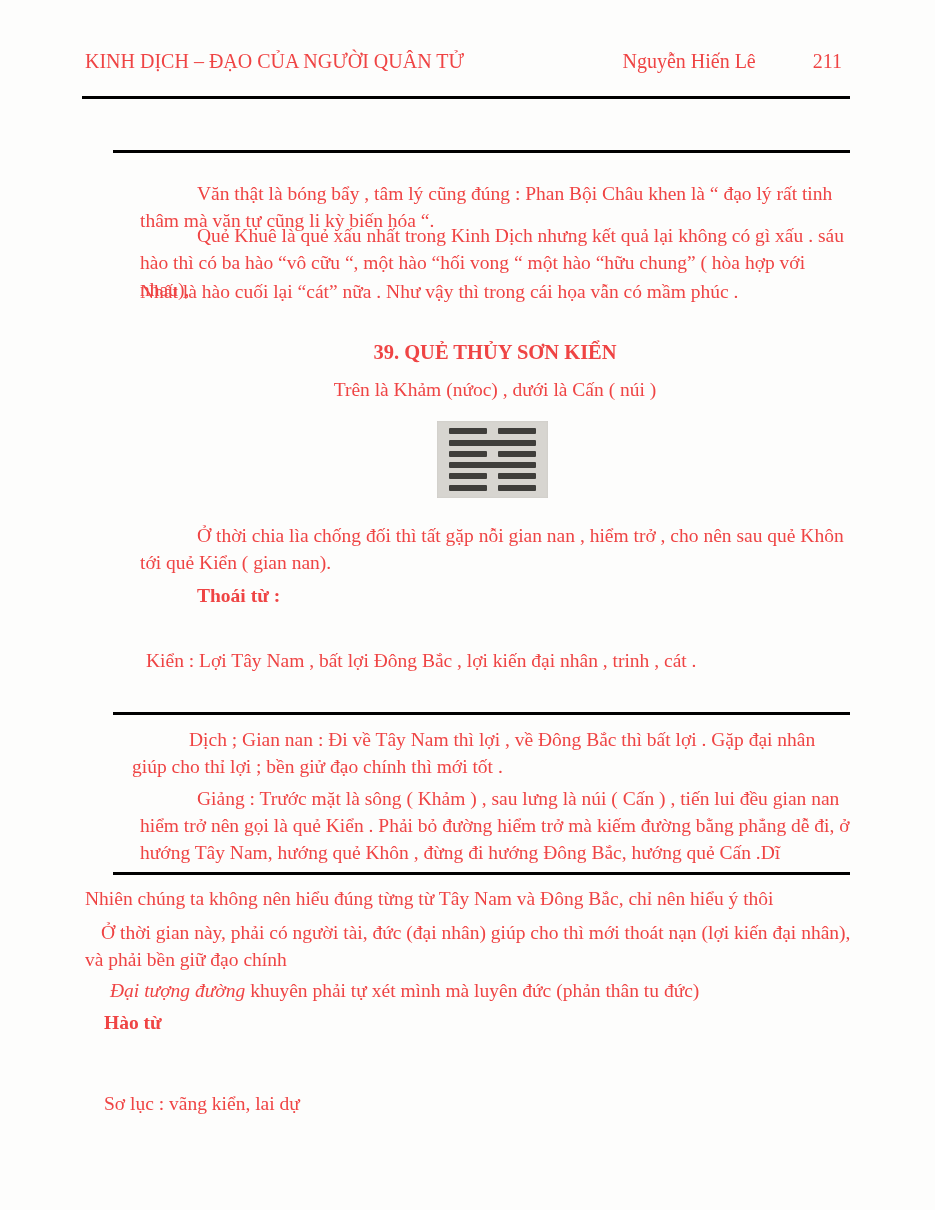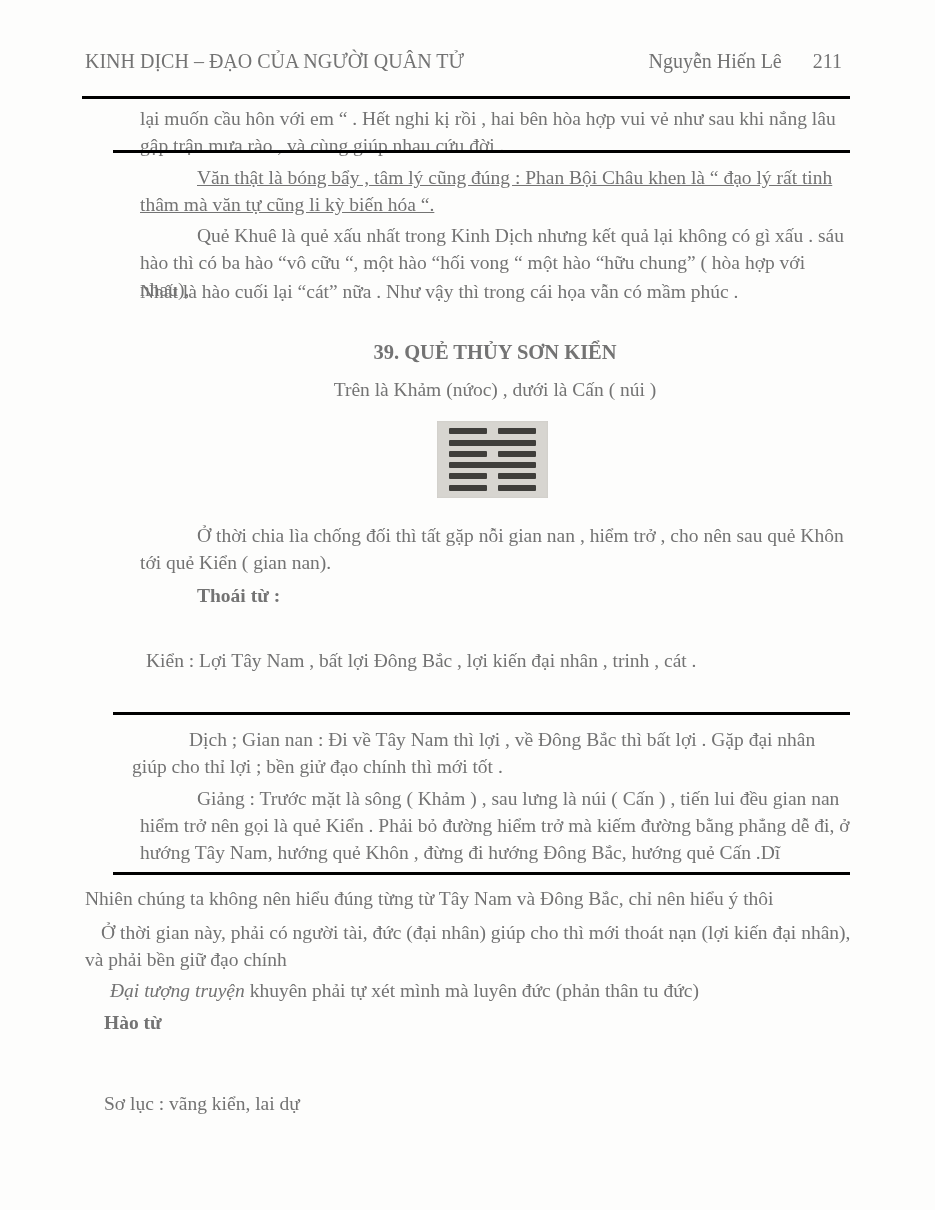--- a/index.html
+++ b/index.html
@@ -3,37 +3,37 @@
 <meta charset="utf-8">
 <style>
   html,body { margin:0; padding:0; background:#e8e8e8; }
   .page {
     position: relative;
     width: 935px;
     height: 1210px;
     margin: 0 auto;
     background: #fdfdfc;
     font-family: "Liberation Serif", "DejaVu Serif", serif;
-    color: #737373;
+    color: #ef4444;
     overflow: hidden;
   }
   .abs { position: absolute; }
   .body-text {
     font-size: 19.5px;
     line-height: 27px;
     text-align: left;
   }
   .indent { text-indent: 57px; }
   .rule { background: #000; height: 3px; }
   .header-row {
     top: 50px; left: 85px; width: 765px;
     display: flex; justify-content: space-between; align-items: baseline;
     font-size: 20px;
   }
-  .header-right { display: flex; gap: 31px; align-items: center; padding-right: 8px; }
+  .header-right { display: flex; gap: 57px; align-items: center; padding-right: 8px; }
   .section-title {
     top: 341px; left: 140px; width: 710px;
     text-align: center; font-weight: bold; font-size: 20.5px;
   }
   .section-subtitle {
     top: 379px; left: 140px; width: 710px;
     text-align: center; font-size: 19.5px;
   }
   .hexagram {
     top: 421px; left: 437px; width: 111px; height: 77px;
@@ -58,25 +58,24 @@
   <div class="abs header-row">
     <span>KINH DỊCH – ĐẠO CỦA NGƯỜI QUÂN TỬ</span>
     <span class="header-right">
       <span>Nguyễn Hiến Lê</span>
       <span>211</span>
     </span>
   </div>
 
   <div class="abs rule" style="top:96px; left:82px; width:768px;"></div>
 
-  <div class="abs body-text" style="top:105px; left:140px; width:712px;">lại muốn cầu hôn với em “ . Hết nghi kị rồi , hai bên hòa hợp vui vẻ như sau khi nắng lâu gập trận mưa rào , và cùng giúp  nhau cứu đời .</div>
 
   <div class="abs rule" style="top:150px; left:113px; width:737px;"></div>
 
-  <div class="abs body-text indent" style="top:164px; left:140px; width:712px;text-decoration:underline;">Văn thật là bóng bẩy , tâm lý cũng đúng : Phan Bội Châu  khen là “ đạo lý rất tinh thâm mà văn tự cũng li kỳ biến hóa “.</div>
+  <div class="abs body-text indent" style="top:180px; left:140px; width:712px;">Văn thật là bóng bẩy , tâm lý cũng đúng : Phan Bội Châu  khen là “ đạo lý rất tinh thâm mà văn tự cũng li kỳ biến hóa “.</div>
 
   <div class="abs body-text indent" style="top:222px; left:140px; width:712px;">Quẻ  Khuê là quẻ xấu nhất trong Kinh Dịch nhưng kết quả lại không có gì xấu . sáu hào thì có ba hào “vô cữu “, một hào “hối vong “ một hào “hữu chung” ( hòa hợp với nhau),</div>
 
   <div class="abs body-text" style="top:278px; left:140px; width:712px;">Nhất là hào cuối lại “cát” nữa . Như vậy thì trong cái họa vẫn có mầm phúc .</div>
 
   <div class="abs section-title">39. QUẺ THỦY SƠN KIỂN</div>
   <div class="abs section-subtitle">Trên là Khảm (nứoc) , dưới là Cấn ( núi )</div>
 
   <div class="abs hexagram" id="hexagram">
       <div class="hex-line broken">
@@ -115,20 +114,20 @@
 
   <div class="abs body-text indent" style="top:785px; left:140px; width:714px;">Giảng : Trước mặt là sông ( Khảm ) , sau lưng là núi ( Cấn ) , tiến lui đều gian nan hiểm trở  nên gọi là quẻ Kiển . Phải bỏ đường hiểm trở mà kiếm đường bằng phẳng dễ đi, ở hướng Tây Nam, hướng quẻ Khôn , đừng đi hướng Đông Bắc, hướng quẻ Cấn .Dĩ</div>
 
   <div class="abs rule" style="top:872px; left:113px; width:737px;"></div>
 
   <div class="abs body-text" style="top:885px; left:85px; width:768px;">Nhiên chúng ta không nên hiểu đúng từng từ Tây Nam và Đông Bắc, chỉ nên hiểu ý thôi</div>
 
   <div class="abs body-text" style="top:919px; left:85px; width:768px; text-indent:16px;">Ở thời gian này, phải có người tài, đức (đại nhân) giúp cho thì mới thoát nạn (lợi kiến đại nhân), và phải bền giữ đạo chính</div>
 
   <div class="abs body-text" style="top:977px; left:110px; width:744px;">
-    <span class="italic">Đại tượng truyện</span><span> khuyên phải tự xét mình mà luyên đức (phản thân tu đức)</span>
+    <span class="italic">Đại tượng đường</span><span> khuyên phải tự xét mình mà luyên đức (phản thân tu đức)</span>
   </div>
 
   <div class="abs body-text" style="top:1009px; left:104px;font-weight:bold;">Hào từ</div>
 
   <div class="abs body-text" style="top:1074px; left:104px;margin-top:16px;">Sơ lục : vãng kiển, lai dự</div>
 
 </div>
 
 </body></html>

